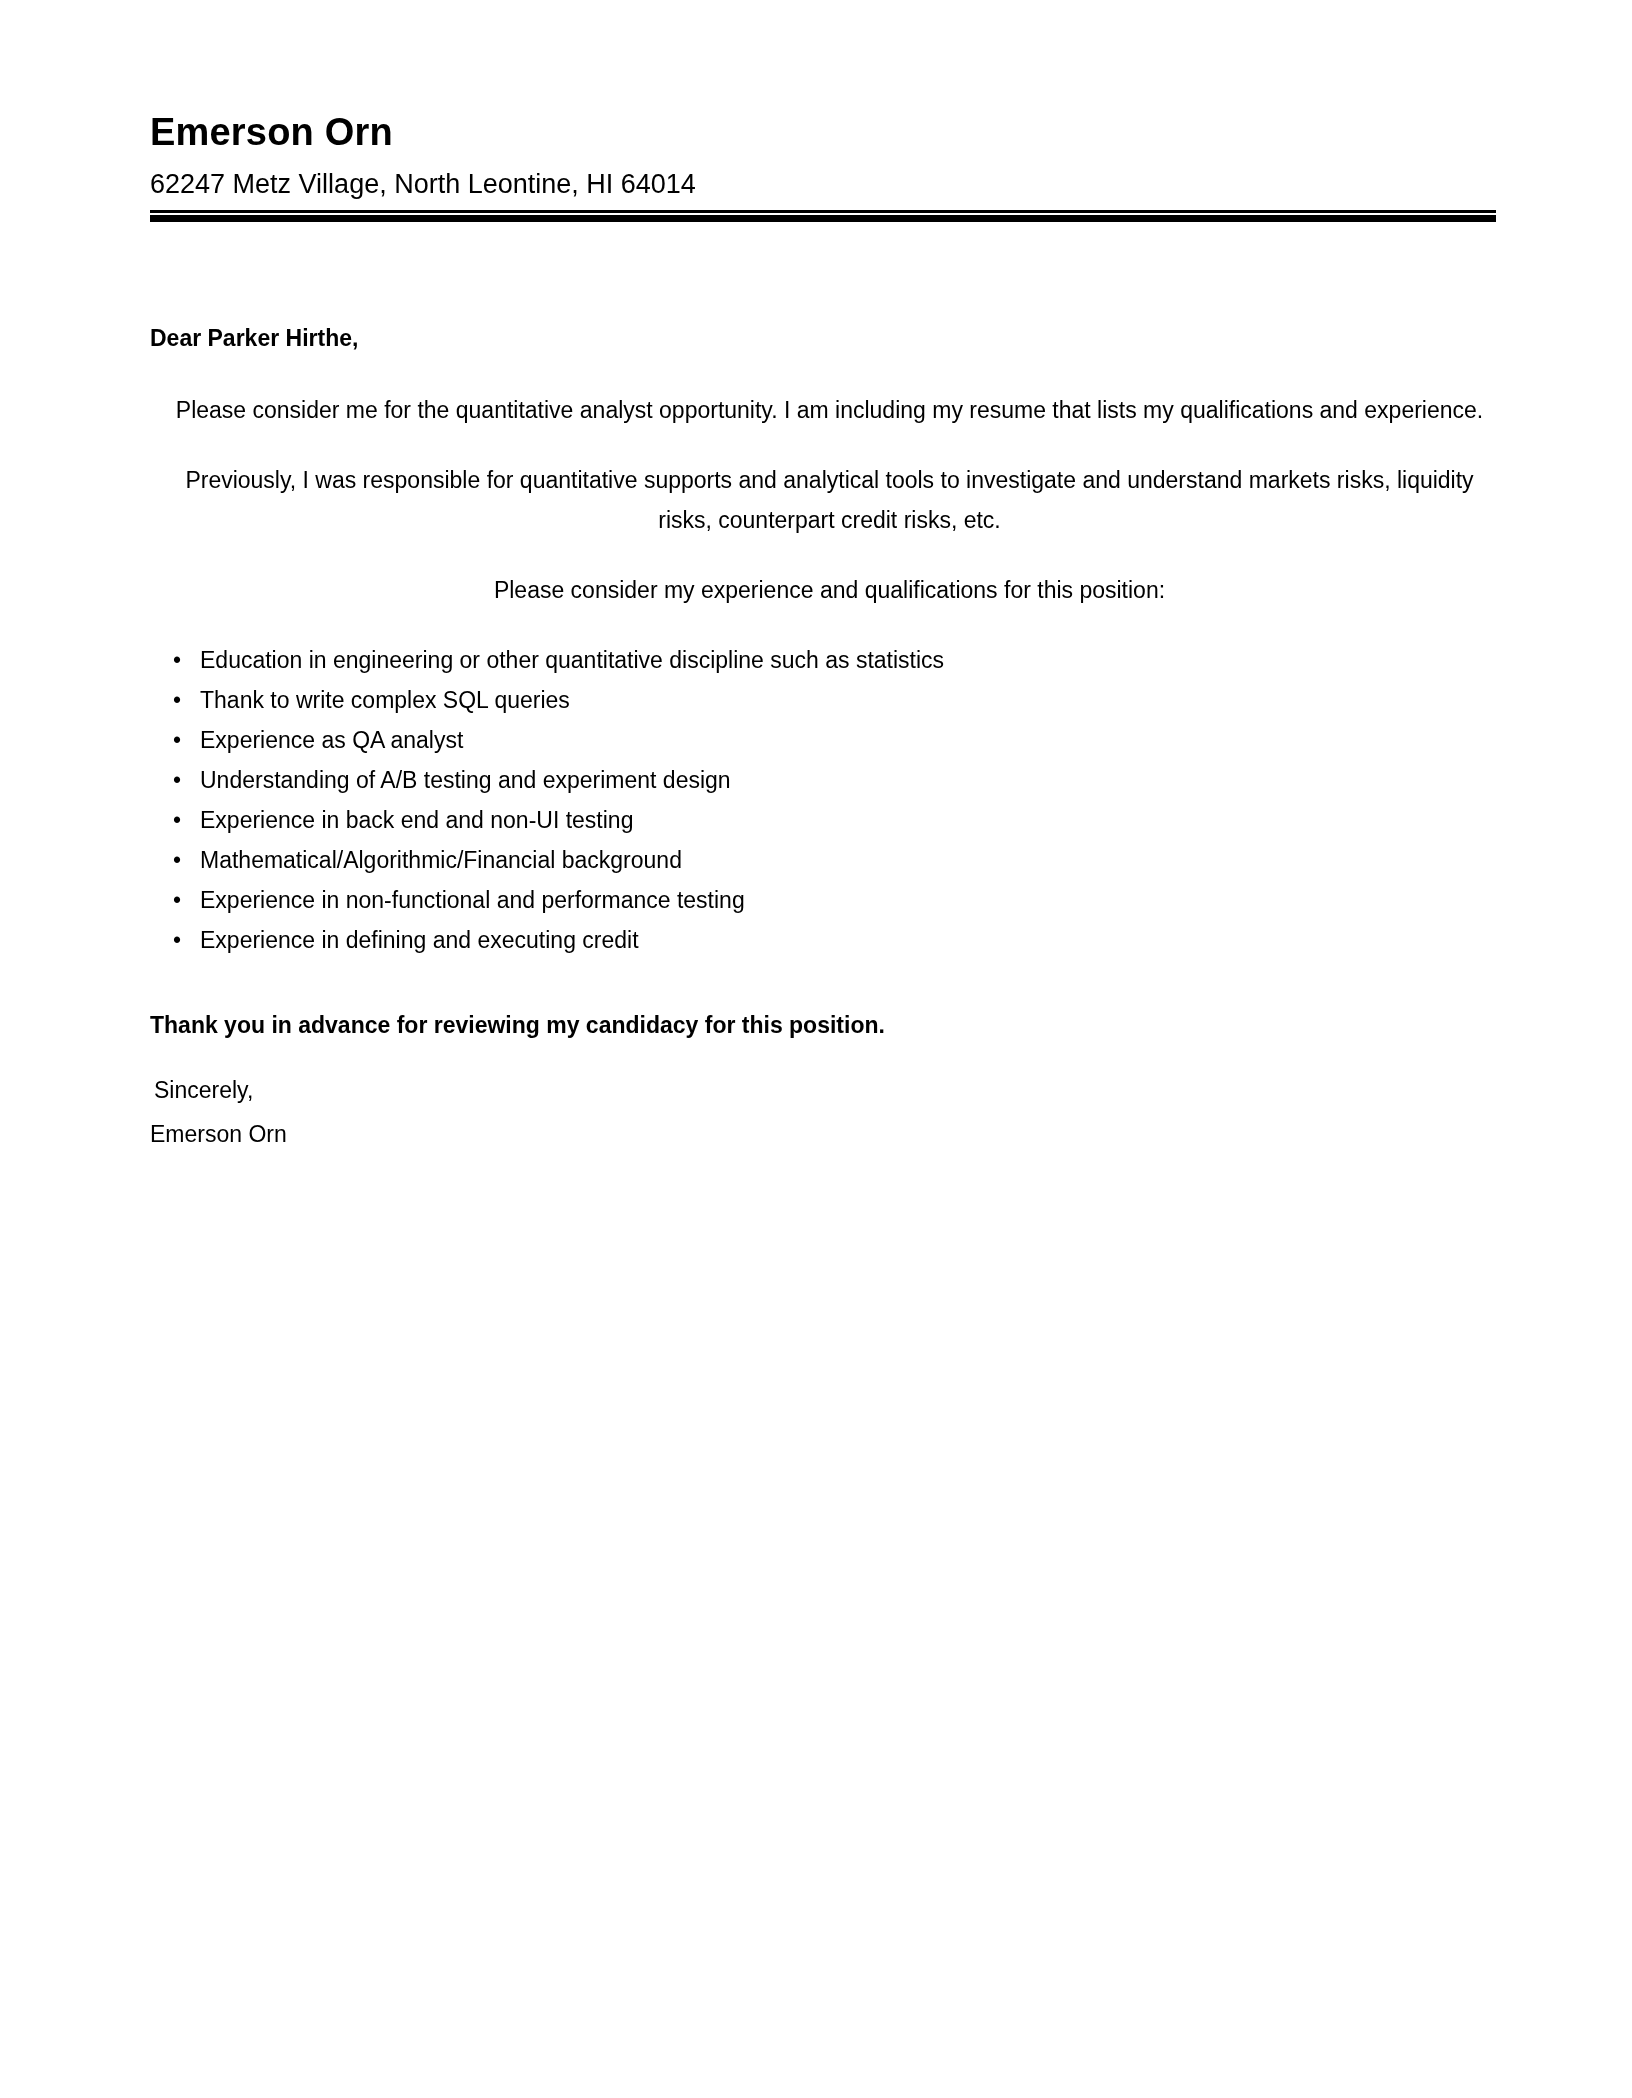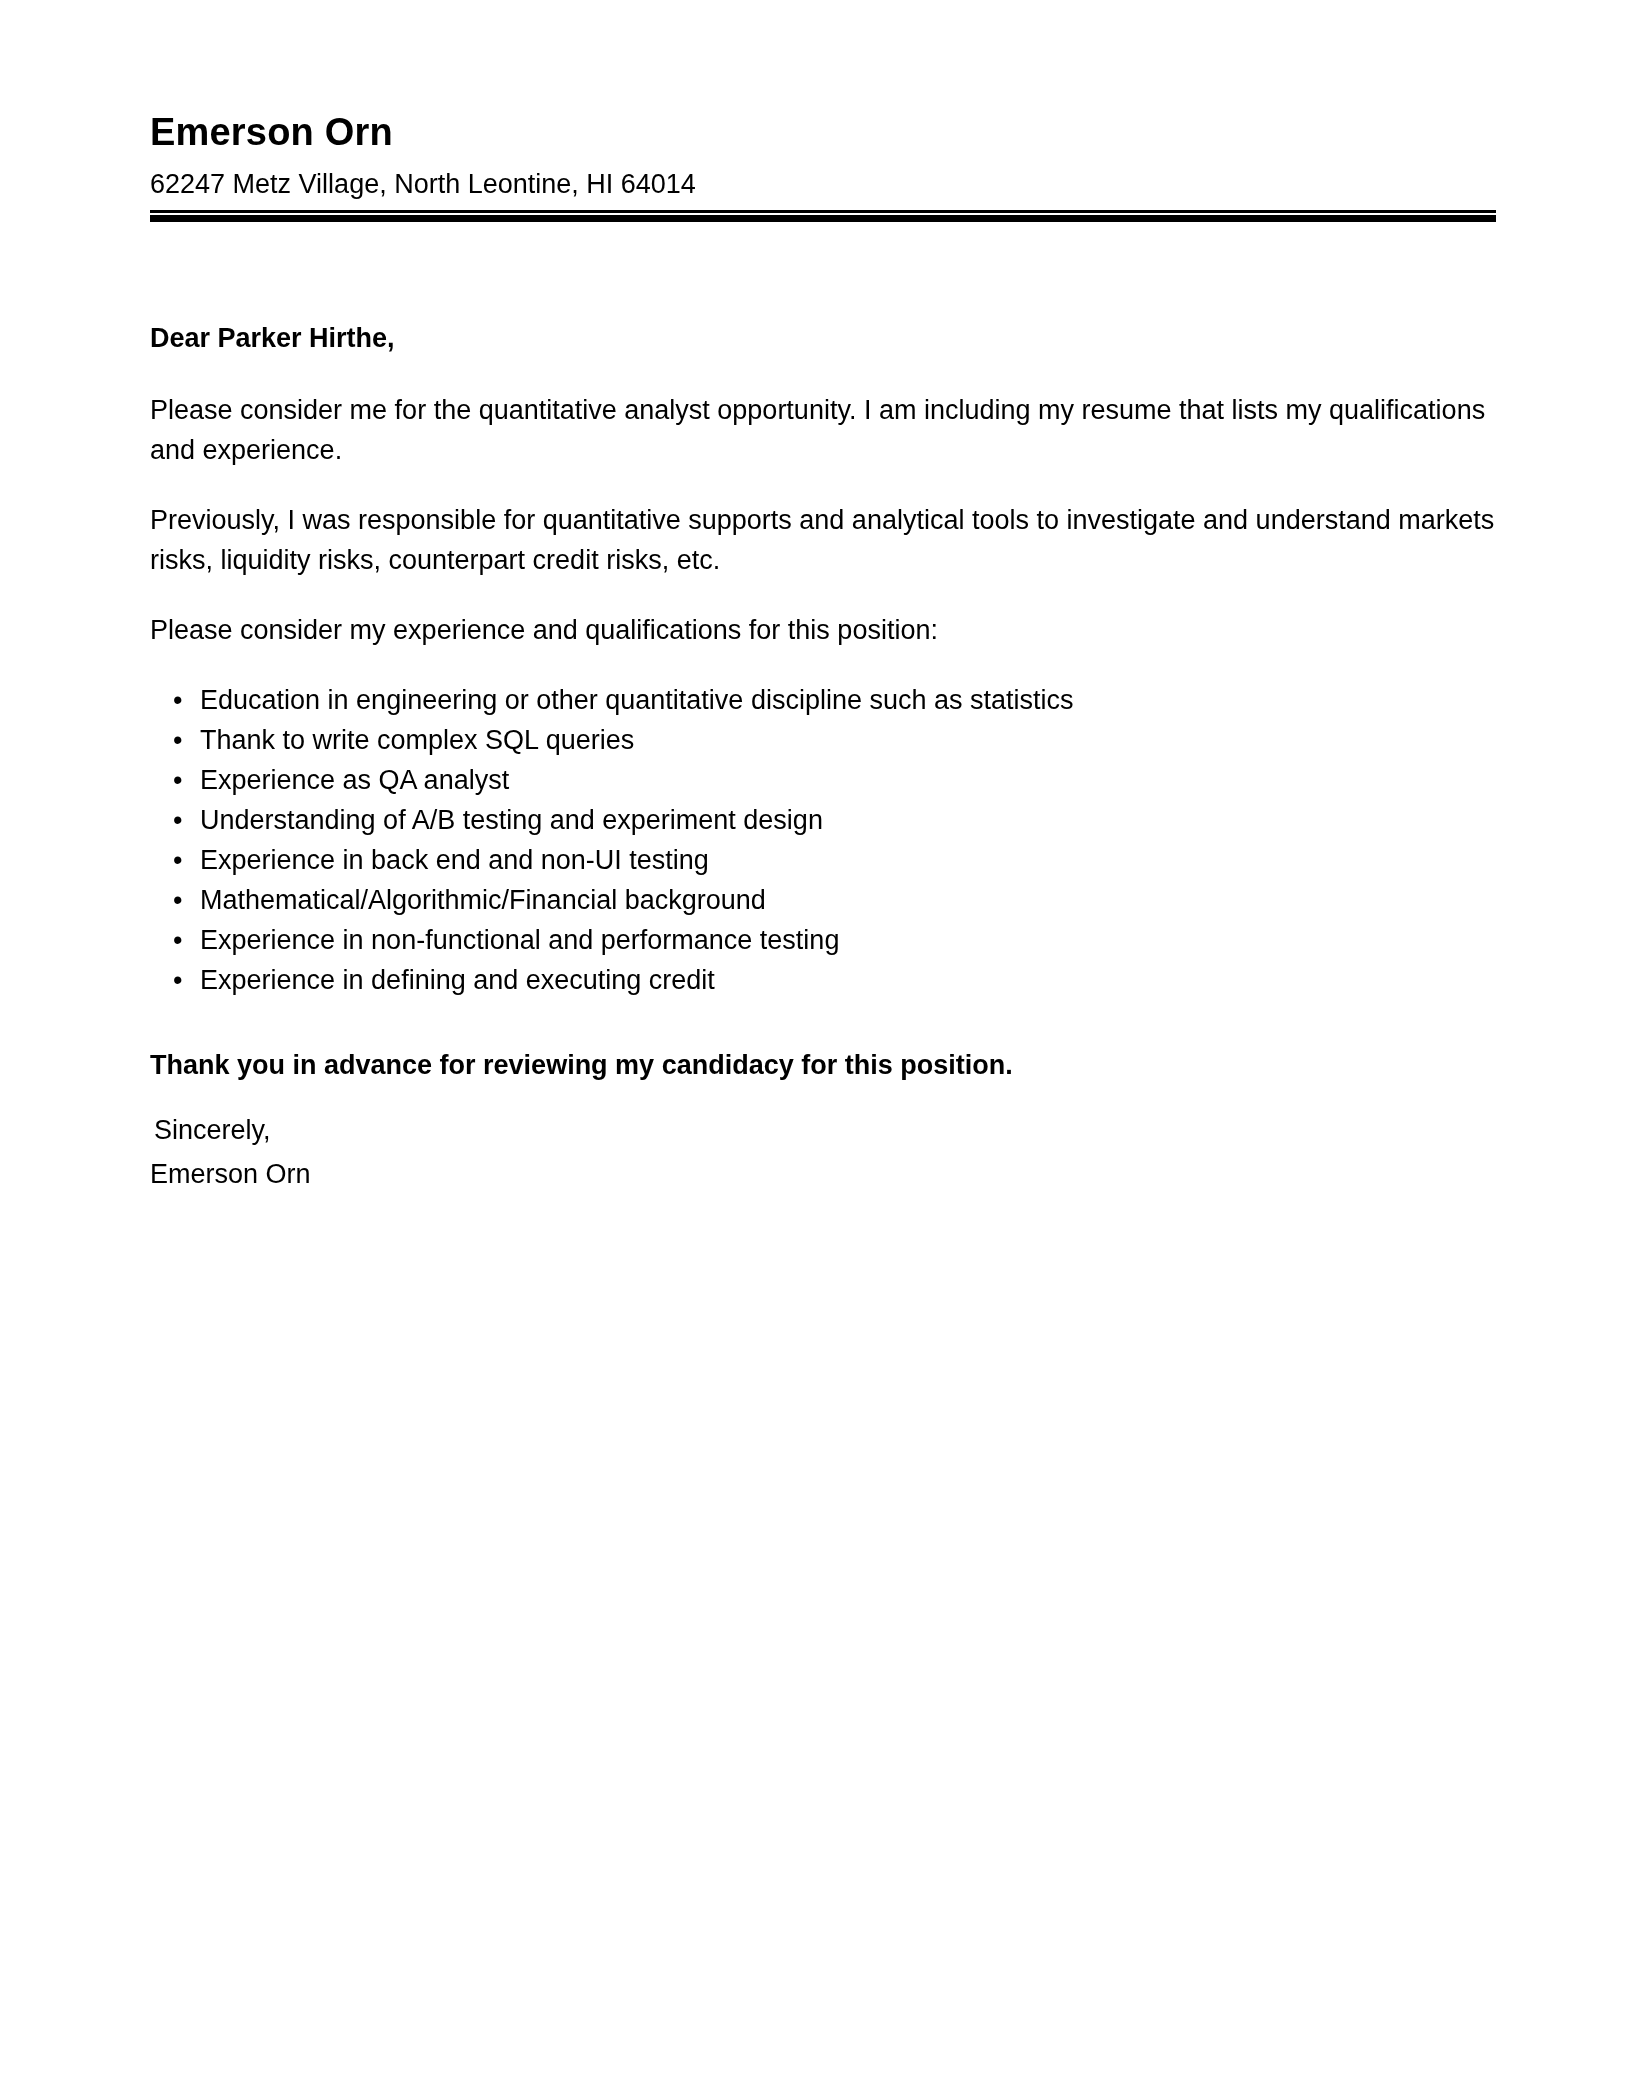--- a/index.html
+++ b/index.html
@@ -32,29 +32,30 @@
     margin: 12px 0 0 0;
   }
   .header-rule {
     margin-top: 10px;
     height: 2px;               
     border-top: 3px solid #000000;
     border-bottom: 7px solid #000000;
     background: #ffffff;
   }
   .letter-body {
-    font-size: 27px;
+    font-size: 23px;
     line-height: 40px;
   }
   .greeting {
     margin: 96px 0 32px 0;
     font-weight: 700;
   }
   .para {
-    margin: 0 0 30px 0;
+    margin: 0 0 30px 13px;
+    text-align: center;
   }
   .qual-list {
     list-style: none;
     margin: 24px 0 0 0;
     padding: 0 0 0 50px;
   }
   .qual-list li {
     position: relative;
   }
   .qual-list li::before {

